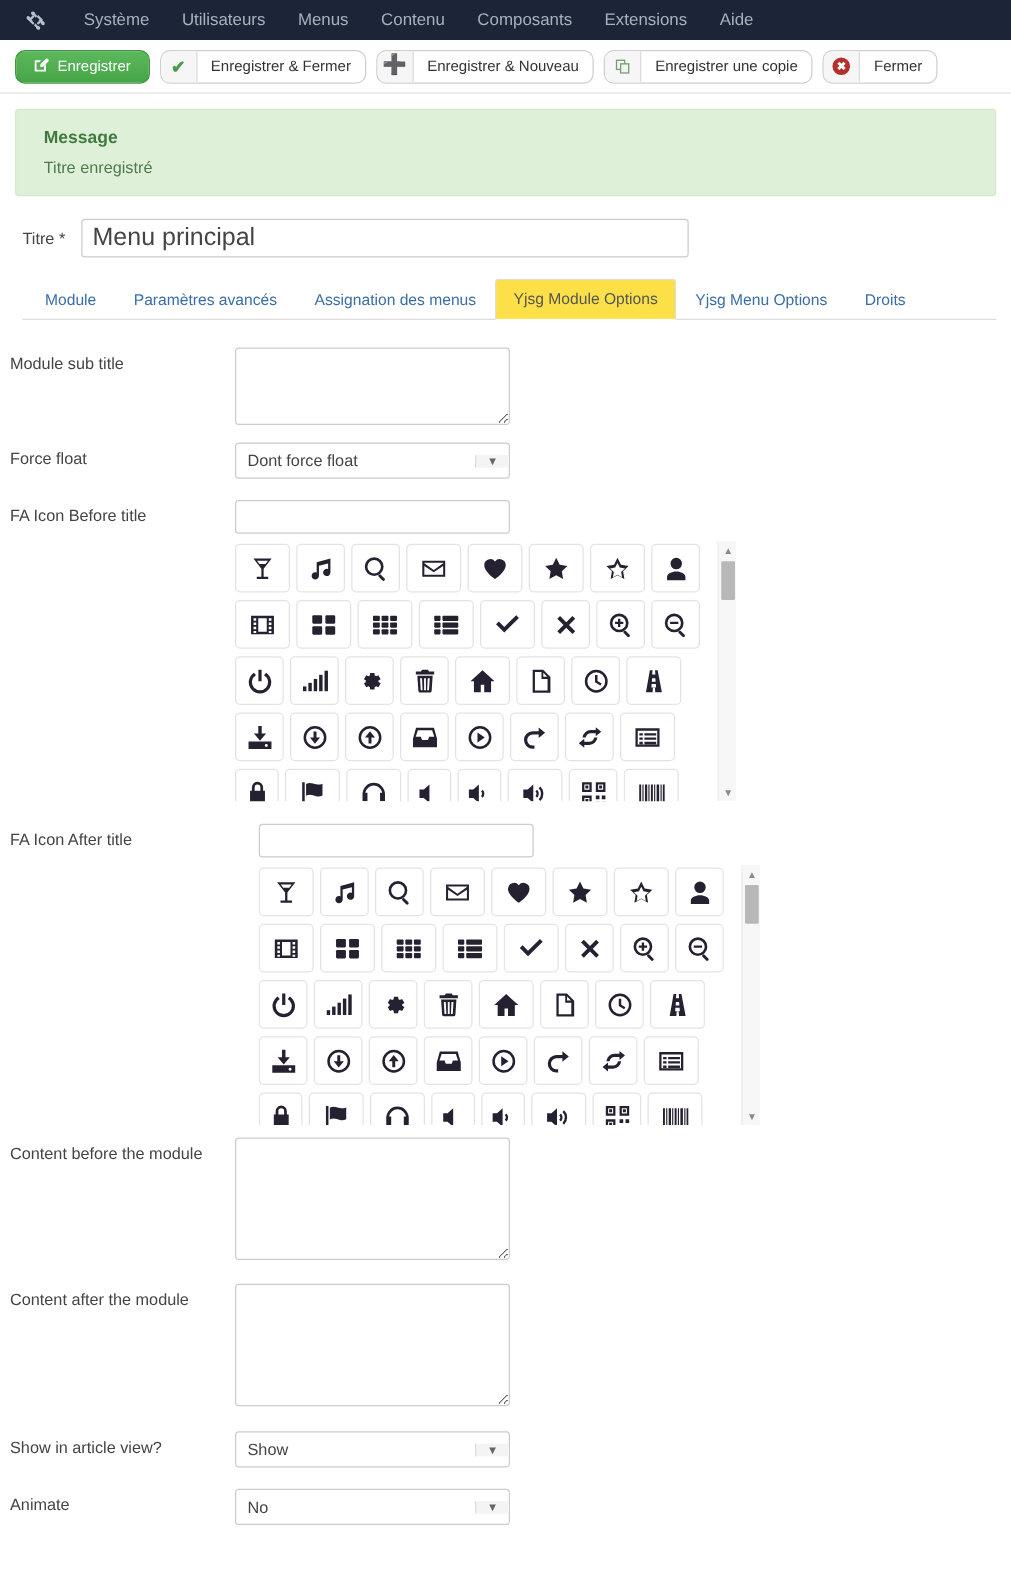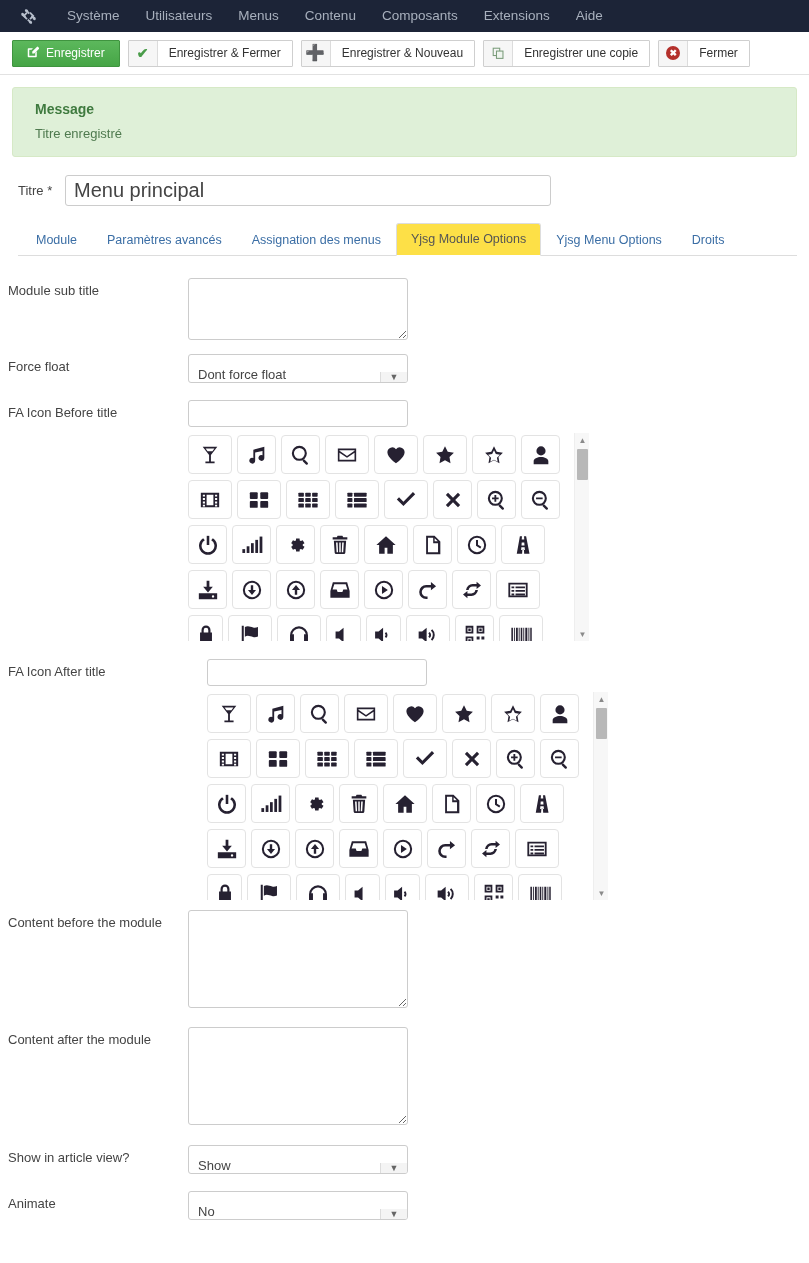--- a/index.html
+++ b/index.html
@@ -42,21 +42,21 @@
     border-bottom: 1px solid #e2e2e2;
     display: flex;
     align-items: center;
     padding: 0 12px;
     gap: 8px;
   }
   .btn {
     height: 27px;
     display: inline-flex;
     align-items: stretch;
-    border-radius: 1px;
+    border-radius: 8px;
     font-size: 12px;
     cursor: pointer;
     overflow: hidden;
   }
   .btn-primary {
     background: linear-gradient(#5cb85c,#46a546);
     border: 1px solid #3f943f;
     color: #fff;
     padding: 0 14px;
     align-items: center;
@@ -180,21 +180,21 @@
     display: block;
   }
   .ta-sub { height: 62px; }
   .ta-content { height: 98px; }
 
   .select-wrap {
     width: 220px; height: 29px;
     border: 1px solid #ccc;
     border-radius: 3px;
     display: flex;
-    align-items: flex-end;
+    align-items: center;
     background: #fff;
     cursor: pointer;
     overflow: hidden;
   }
   .select-val {
     flex: 1;
     display: flex; align-items: center;
     padding: 0 9px;
     font-size: 13px;
     color: #444;

